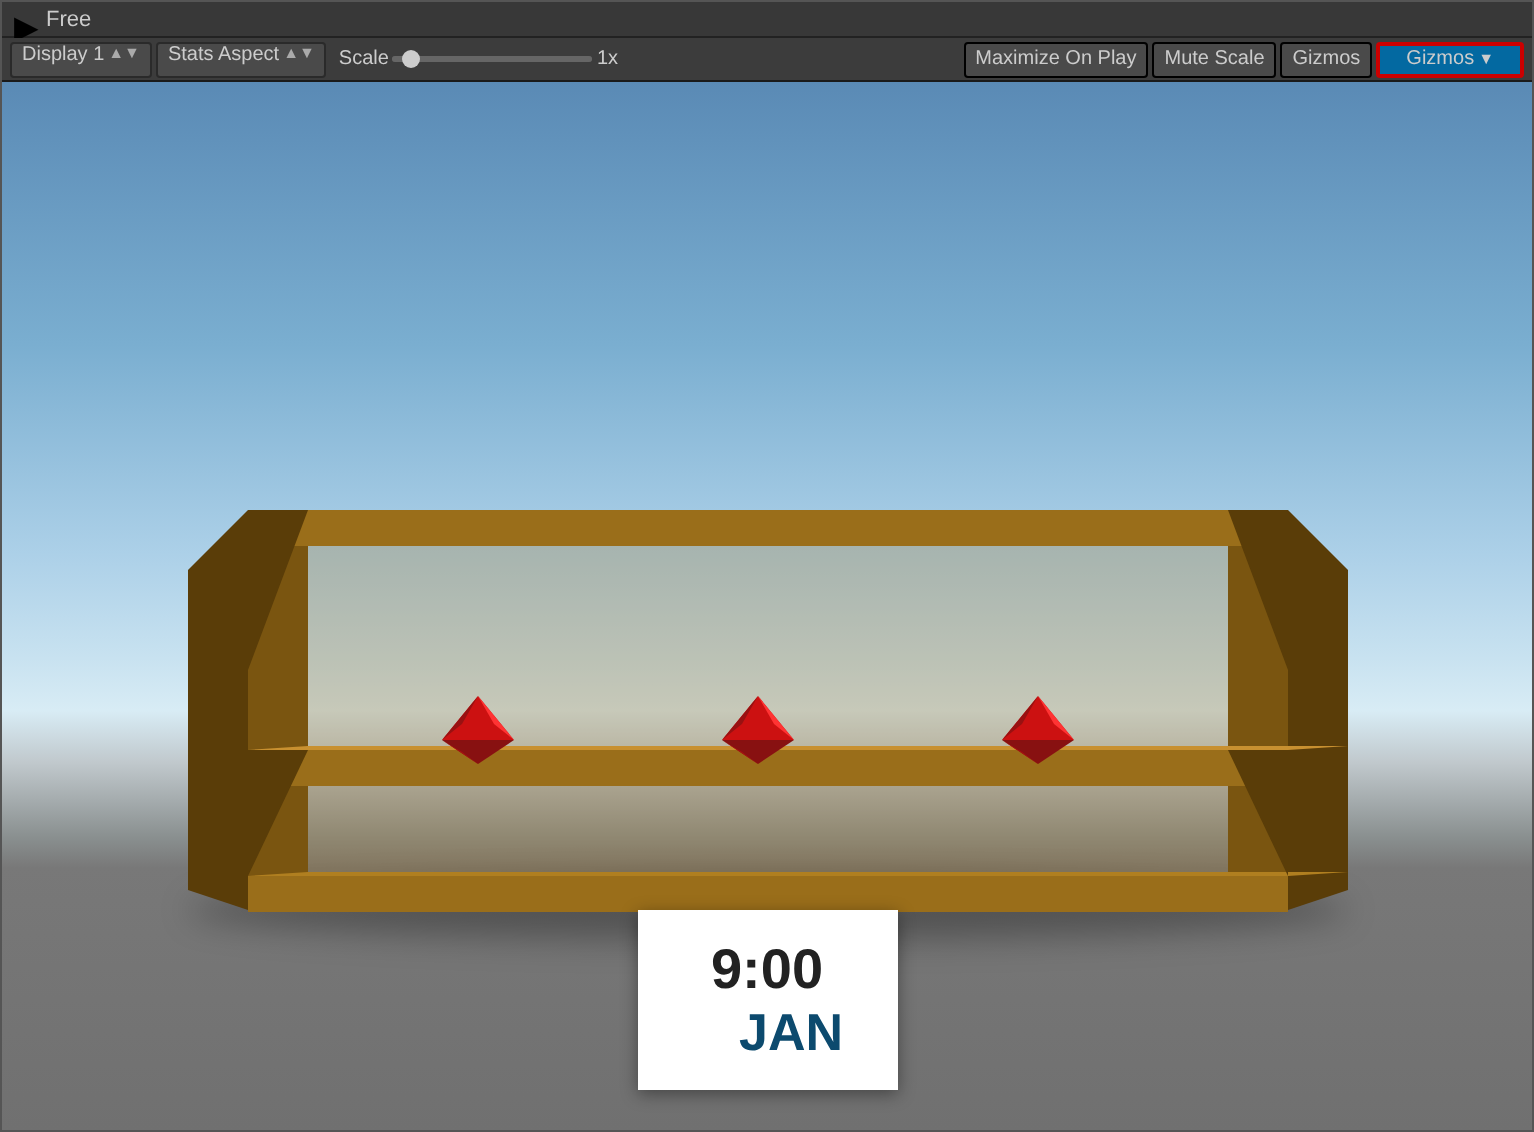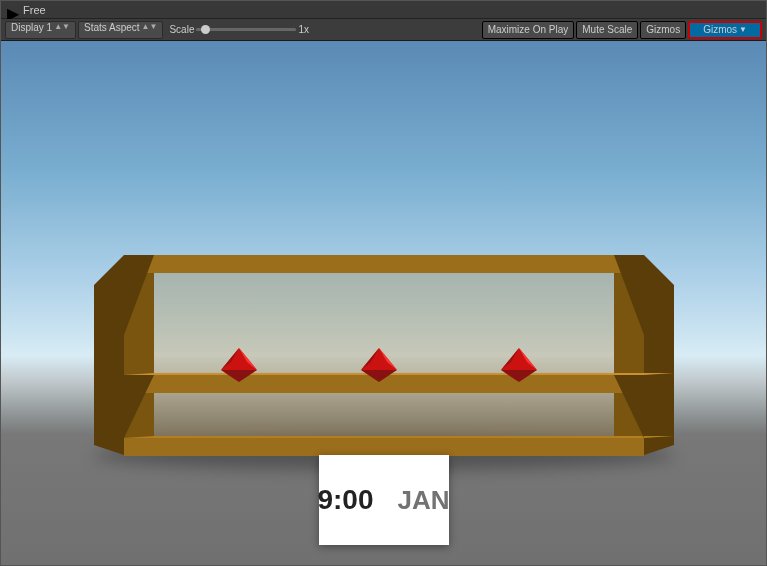--- a/index.html
+++ b/index.html
@@ -195,37 +195,37 @@
     
     .sign {
       position: absolute;
       bottom: 20px;
       left: 50%;
       transform: translateX(-50%);
       width: 130px;
       height: 90px;
       background: white;
       display: flex;
-      flex-direction: row;
+      flex-direction: column;
       align-items: center;
       justify-content: center;
       box-shadow: 0 2px 8px rgba(0,0,0,0.4);
     }
 
     .sign-time {
       font-size: 28px;
       font-weight: bold;
       color: #222;
       font-family: Arial, sans-serif;
     }
 
     .sign-month {
       font-size: 26px;
       font-weight: bold;
-      color: #737373;
+      color: #0c4a6e;
       font-family: Arial, sans-serif;
       margin-left: 24px;
     }
 
     
     .shelf-shadow {
       position: absolute;
       bottom: 95px;
       left: 50%;
       transform: translateX(-50%);

